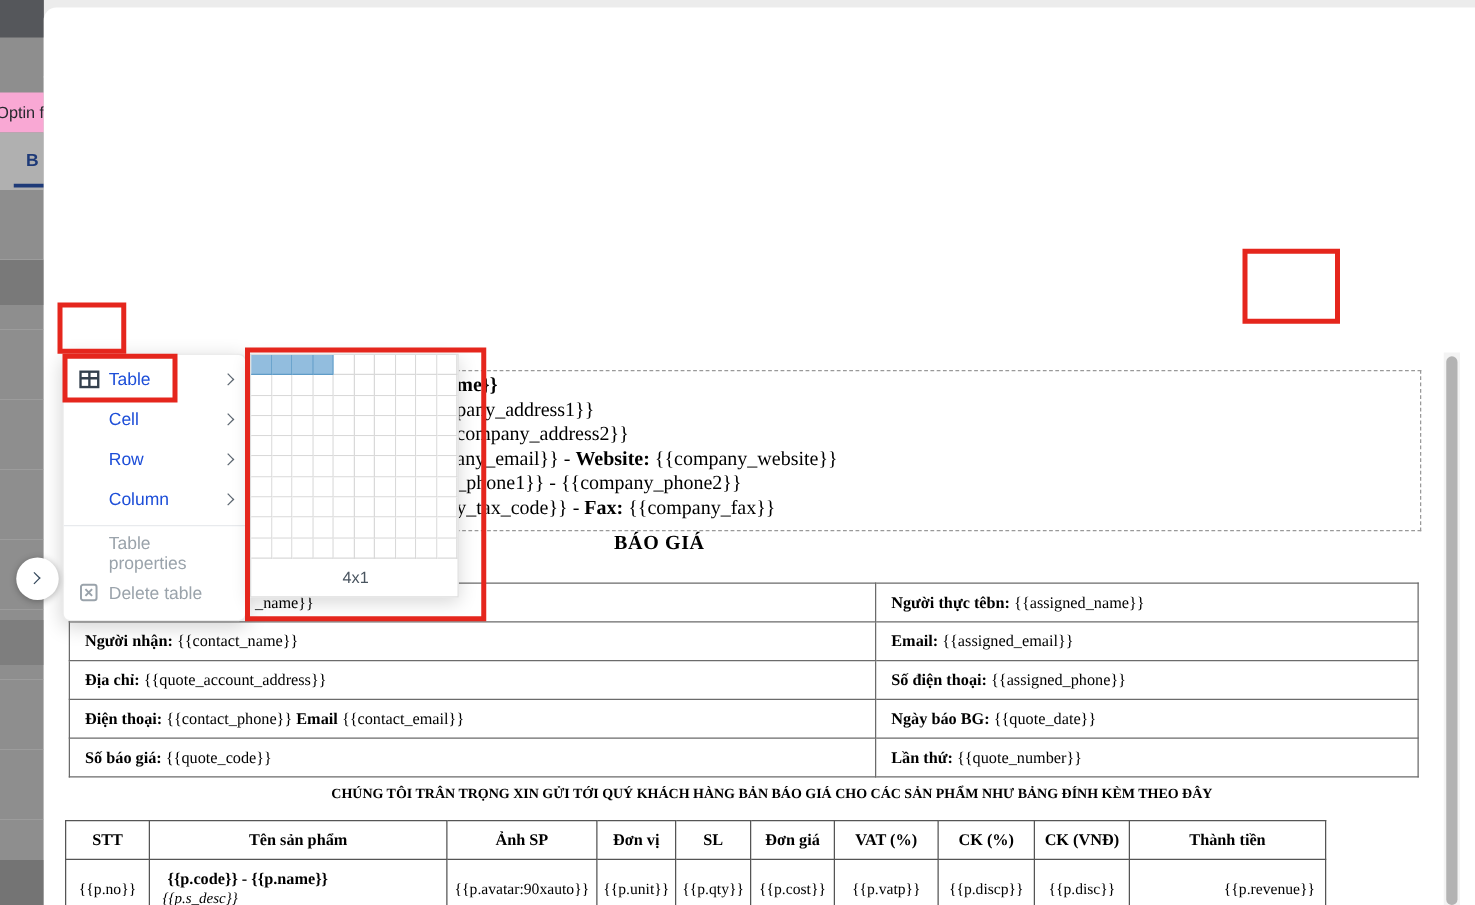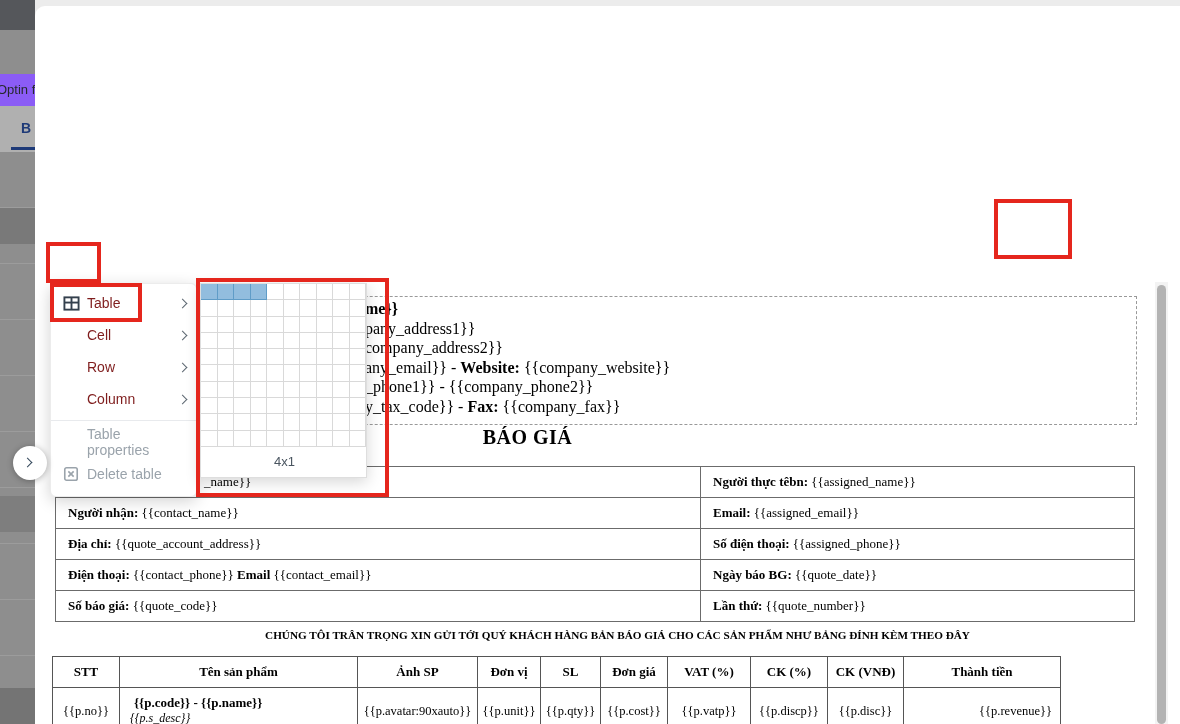--- a/index.html
+++ b/index.html
@@ -2,21 +2,21 @@
 <html><head>
 <meta charset="utf-8">
 <style>
   * { box-sizing: border-box; margin: 0; padding: 0; }
   html,body { width:1180px; height:724px; overflow:hidden; font-family:"Liberation Sans",sans-serif; }
   #screen { position:relative; width:1180px; height:724px; background:#ececec; overflow:hidden; }
 
   
   #backdrop { position:absolute; left:0; top:0; width:35px; height:724px; background:#8e8e8e; z-index:0; }
   .bd-top { position:absolute; left:0; top:0; width:35px; height:30px; background:#55575b; }
-  .bd-optin { position:absolute; left:0; top:74px; width:35px; height:32px; background:#8b5cf6; overflow:hidden;padding-left:16px; }
+  .bd-optin { position:absolute; left:0; top:74px; width:35px; height:32px; background:#f9a8d4; overflow:hidden;padding-left:16px; }
   .bd-optin span { position:absolute; left:-3px; top:8px; font-size:13px; color:#26292e; white-space:nowrap; }
   .bd-light { position:absolute; left:0; top:106px; width:35px; height:46px; background:#b0b0b0; }
   .bd-light .b-tab { position:absolute; right:4px; top:14px; font-size:14px; font-weight:bold; color:#1e3a78; }
   .bd-light .b-under { position:absolute; left:11px; top:41px; width:24px; height:3px; background:#1e3a78; }
   .bd-rows { position:absolute; left:0; top:152px; width:35px; height:572px;
      background:repeating-linear-gradient(180deg, transparent 0 55px, #9c9c9c 55px 56px); }
   .bd-dark1 { position:absolute; left:0; top:208px; width:35px; height:36px; background:#797979; }
   .bd-dark2 { position:absolute; left:0; top:496px; width:35px; height:36px; background:#7e7e7e; }
   .bd-dark3 { position:absolute; left:0; top:688px; width:35px; height:36px; background:#747474; }
 
@@ -65,41 +65,41 @@
      color:#2f3b4c; font-size:10px; letter-spacing:1px; font-weight:bold; cursor:pointer; }
   #table-btn { width:46px; height:34px; background:#c8cdd5; border-radius:4px; margin-left:1px; display:flex; align-items:center; justify-content:center; gap:3px; border:none; cursor:pointer; }
   .stack-123 { display:flex; flex-direction:column; align-items:center; line-height:1; font-size:8.5px; font-weight:bold; color:#2f3b4c; }
   .stack-123 .top { border-bottom:1px solid #2f3b4c; padding-bottom:1px; margin-bottom:1px; }
   .emoji-g { font-size:18px; }
 
   
   .serif { font-family:"Liberation Serif",serif; color:#000; }
   #company-block { position:absolute; left:55px; top:296px; width:1082px; height:129px; border:1px dashed #999; padding-top:2px; z-index:2; }
   .doc-line { height:19.6px; line-height:19.6px; font-size:16px; padding-left:309px; white-space:nowrap; font-family:"Liberation Serif",serif; }
-  #doc-heading { position:absolute; left:55px; top:426px; width:945px; text-align:center; font-size:20px; font-weight:bold; letter-spacing:.5px; z-index:2; }
+  #doc-heading { position:absolute; left:55px; top:426px; width:945px; text-align:center; font-size:16px; font-weight:bold; letter-spacing:.5px; z-index:2; }
   #info-table { position:absolute; left:55px; top:466px; border-collapse:collapse; z-index:2; }
   #info-table td { border:1px solid #6b6b6b; height:31px; font-size:13px; padding-left:12px; font-family:"Liberation Serif",serif; }
   #info-table td.frag { padding-left:148px; }
   #statement { position:absolute; left:100px; top:629px; width:1035px; text-align:center; font-size:11.2px; font-weight:bold; z-index:2; white-space:nowrap; }
   #product-table { position:absolute; left:52px; top:656px; border-collapse:collapse; table-layout:fixed; z-index:2; }
   #product-table th { border:1px solid #555; height:31px; font-size:13px; font-weight:bold; font-family:"Liberation Serif",serif; }
   #product-table td { border:1px solid #555; height:70px; font-size:12.5px; vertical-align:top; text-align:center; padding-top:16px; font-family:"Liberation Serif",serif; }
   #product-table td.name-cell { text-align:left; padding-left:10px; padding-top:6px; }
   #product-table td.right { text-align:right; padding-right:8px; }
   .pl1 { font-weight:bold; font-size:13px; line-height:17px; padding-left:4px; }
   .pl2 { font-style:italic; font-size:12px; line-height:15px; }
 
   
   #scroll-track { position:absolute; left:1155px; top:282px; width:13px; height:442px; background:#f3f3f3; z-index:3; }
   #scroll-thumb { position:absolute; left:2px; top:3px; width:9px; height:439px; background:#b3b3b3; border-radius:5px; }
 
   
   #table-menu { position:absolute; left:50px; top:283px; width:147px; height:214px; background:#fff; border-radius:6px;
      box-shadow:0 4px 16px rgba(0,0,0,.18); border:1px solid #ececec; z-index:20; padding-top:3px; }
-  .menu-item { height:32px; display:flex; align-items:center; padding:0 10px 0 12px; font-size:14px; color:#7f1d1d; cursor:pointer; }
+  .menu-item { height:32px; display:flex; align-items:center; padding:0 10px 0 12px; font-size:14px; color:#1d4ed8; cursor:pointer; }
   .menu-item .mi-icon { width:24px; flex:none; display:flex; align-items:center; }
   .menu-item .mi-label { flex:1; }
   .chev-r { width:7px; height:7px; border-right:1.8px solid #5c6670; border-top:1.8px solid #5c6670; transform:rotate(45deg); flex:none; }
   .menu-div { height:1px; background:#e8eaed; margin:5px 0; }
   .menu-item.disabled { color:#9aa3ab; cursor:default; }
 
   
   #grid-panel { position:absolute; left:200px; top:283px; width:167px; height:195px; background:#fff;
      box-shadow:0 4px 14px rgba(0,0,0,.16); border:1px solid #dedede; z-index:20; }
   #grid-cells { position:absolute; left:0; top:0; display:grid; grid-template-columns:repeat(10,16.5px); grid-template-rows:repeat(10,16.3px); }

